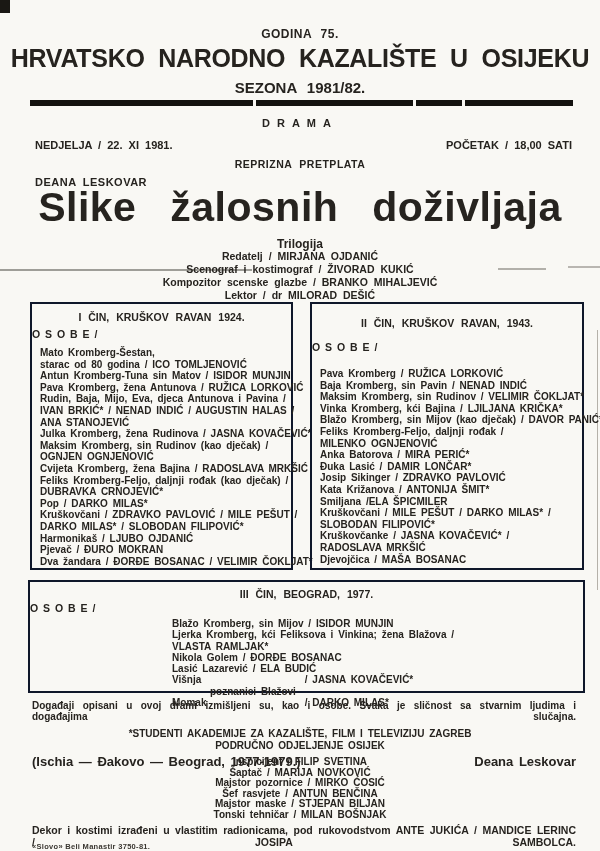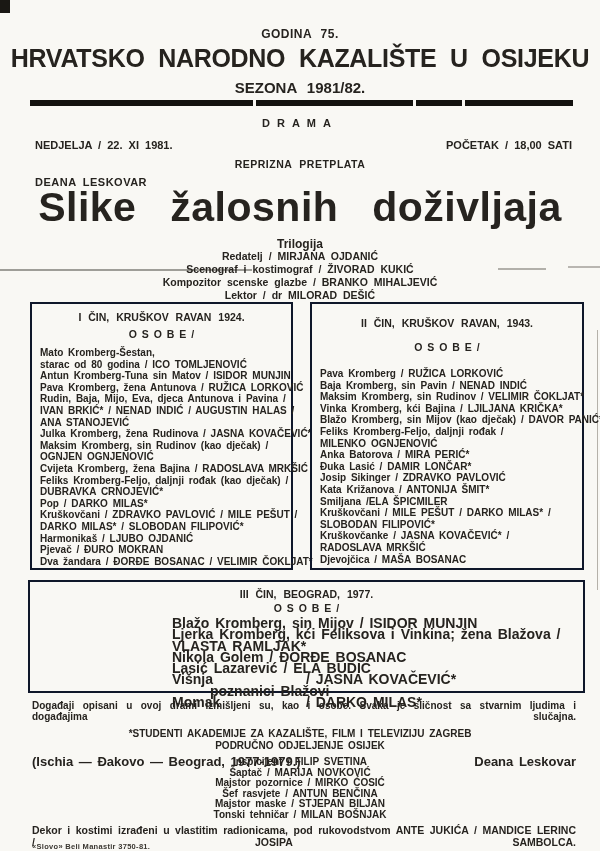--- a/index.html
+++ b/index.html
@@ -50,31 +50,31 @@
   .subtitle { position: absolute; top: 237px; left: 0; right: 0; font-size: 12px; }
 
   .credits { position: absolute; top: 250px; left: 0; right: 0; font-size: 10.5px; line-height: 13px; word-spacing: 3px; }
 
   .box { position: absolute; border: 2px solid #0f172a; background: transparent; }
   .box-act1 { left: 30px;  top: 302px; width: 263px; height: 268px; }
   .box-act2 { left: 310px; top: 302px; width: 274px; height: 268px; }
   .box-act3 { left: 28px;  top: 580px; width: 557px; height: 113px; }
 
   .act-heading { margin-top: 7px; font-size: 10.5px; text-align: center; word-spacing: 4px; }
-  .osobe { margin-top: 5px; font-size: 10.5px; text-align: center; word-spacing: 2px; }
+  .osobe { margin-top: 5px; font-size: 10.5px; word-spacing: 2px; }
   .box-act2 .act-heading { margin-top: 13px; }
   .box-act2 .osobe { margin-top: 12px; }
 
   .cast { margin: 7px 4px 0 8px; font-size: 10px; line-height: 11.6px; word-spacing: 2px; }
   .box-act2 .cast { margin-top: 15px; }
   .cast .line { white-space: nowrap; }
 
   .box-act3 .act-heading { margin-top: 6px; }
   .box-act3 .osobe { margin-top: 2px; }
-  .cast-act3 { margin: 4px 0 0 142px; font-size: 14px; line-height: 11.3px; word-spacing: 2px; }
+  .cast-act3 { margin: 4px 0 0 142px; font-size: 10px; line-height: 11.3px; word-spacing: 2px; }
   .pair-row .role { display: inline-block; width: 128px; }
   .group-label { padding-left: 38px; }
 
   .disclaimer { position: absolute; top: 700px; left: 32px; right: 24px; font-size: 10px; word-spacing: 3px; text-align: justify; text-align-last: justify; }
   .origin-row { position: absolute; top: 754px; left: 32px; right: 24px; display: flex; justify-content: space-between; font-size: 13px; word-spacing: 2px; }
 
   .students { position: absolute; top: 728px; left: 0; right: 0; font-size: 10px; line-height: 11.5px; word-spacing: 2px; }
 
   .staff { position: absolute; top: 757px; left: 0; right: 0; font-size: 10px; line-height: 10.6px; word-spacing: 2px; text-align: center; }
 

